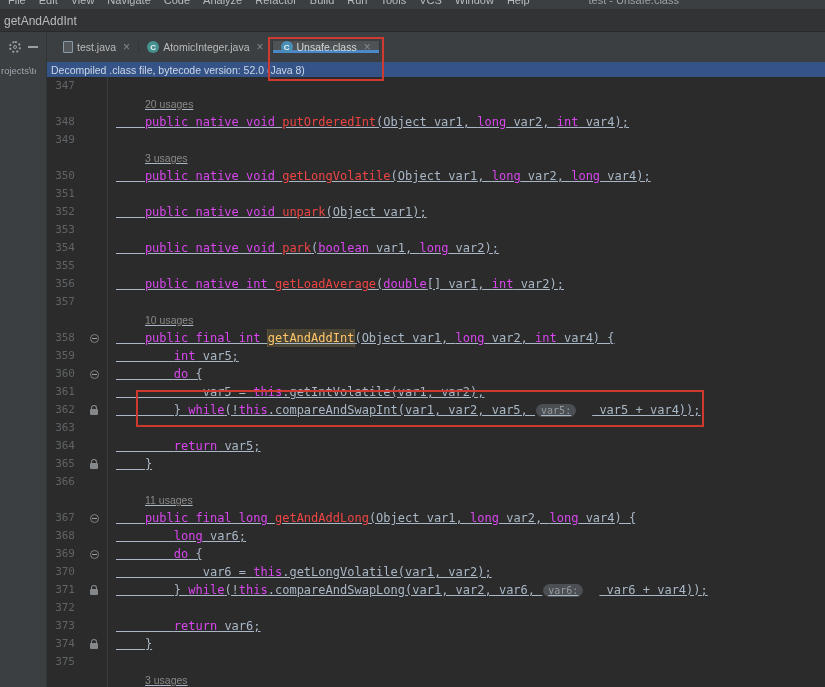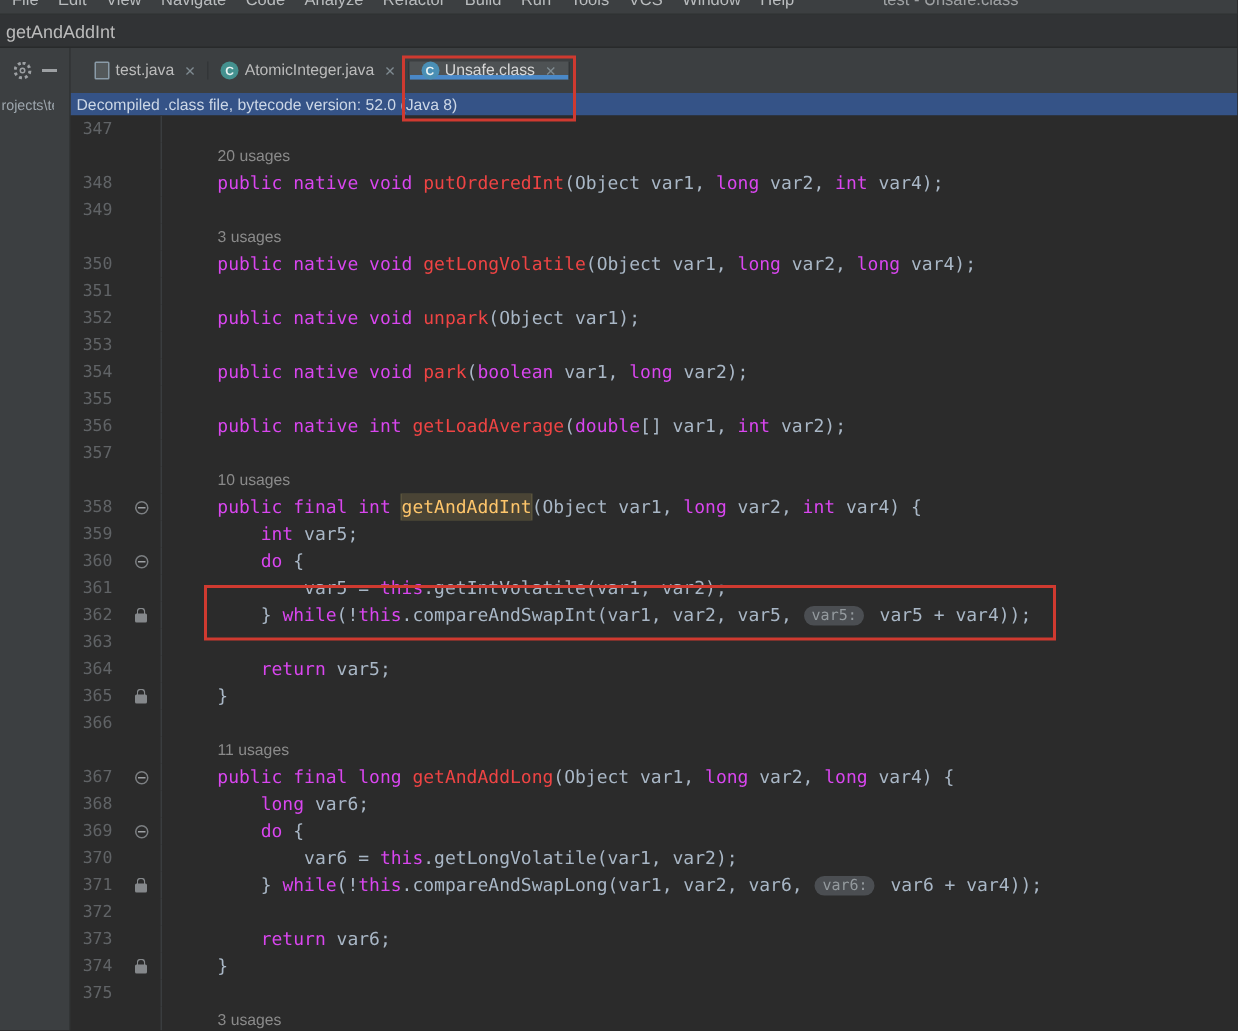--- a/index.html
+++ b/index.html
@@ -48,27 +48,27 @@
             display:flex; align-items:center; padding-left:4px; }
 
   
   .editor { flex:1; background:#2b2b2b; position:relative; overflow:hidden;
             font-family:"DejaVu Sans Mono", monospace; font-size:12px; }
   .row { height:18px; display:flex; align-items:stretch; line-height:18px; }
   .ln { width:34px; flex:none; text-align:right; padding-right:6px; color:#606366;
         font-size:11px; font-family:"DejaVu Sans Mono", monospace; }
   .gut { width:26px; flex:none; display:flex; align-items:center; justify-content:center; }
   .code { flex:1; min-width:0; white-space:pre; border-left:1px solid #3a3d3f; padding-left:8px;
-          color:#a9b7c6; display:flex; align-items:center; overflow:hidden; }
+          color:#a9b7c6; display:flex; align-items:center; overflow:hidden;text-decoration:underline; }
   .seg-k { color:#d946ef; }
   .seg-d { color:#ef4444; }
   .seg-p { color:#a9b7c6; }
   .seg-h { color:#ffc66b; background:#4a4435; box-shadow:0 0 0 1px #5a543c; }
   .seg-c { display:inline-block; background:#4b4e52; color:#949a9e; border-radius:7px;
-           font-size:10px; line-height:13px; padding:0 5px; margin:0 3px 0 1px;
+           font-size:10px; line-height:13px; padding:0 5px; margin:0 16px 0 1px;
            font-family:"DejaVu Sans Mono", monospace; }
   .usage { font-family:"Liberation Sans", sans-serif; font-size:10.5px; color:#8a8a8a; padding-left:29px; }
 
   
   .fold-start { width:9px; height:9px; border:1px solid #7c7f82; border-radius:50%; position:relative; }
   .fold-start::before { content:""; position:absolute; left:1px; top:3px; width:5px; height:1px; background:#9da0a3; }
   .fold-end { width:8px; height:6px; background:#85888b; border-radius:1px; position:relative; margin-top:4px; }
   .fold-end::before { content:""; position:absolute; top:-4px; left:1px; width:4px; height:4px;
                       border:1.5px solid #85888b; border-bottom:none; border-radius:3px 3px 0 0; }
 

